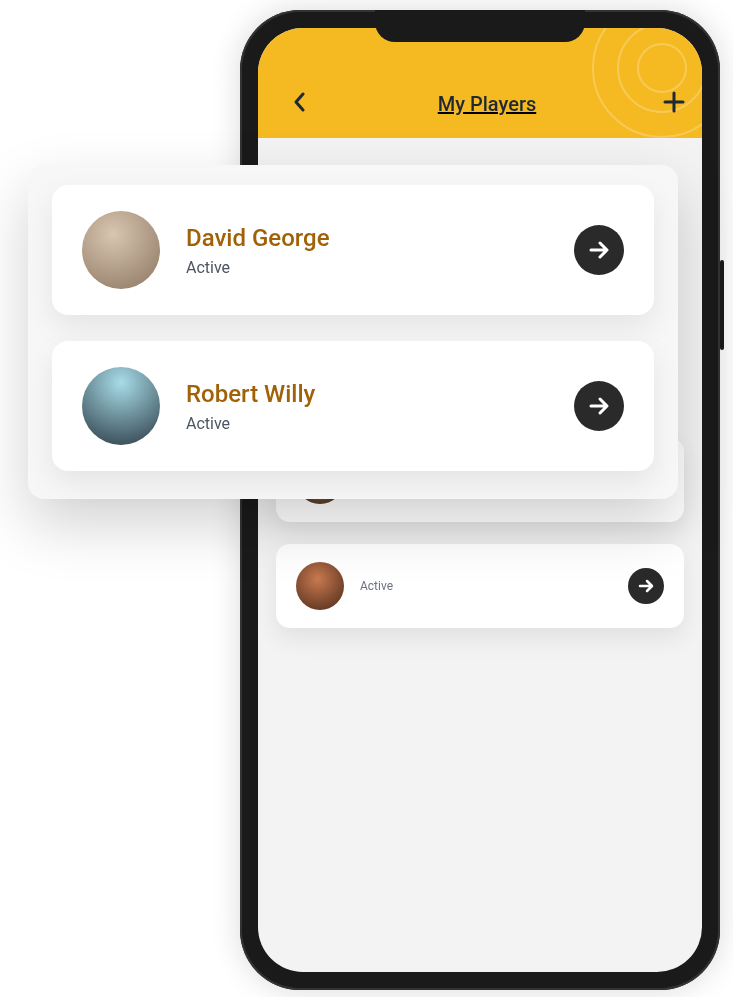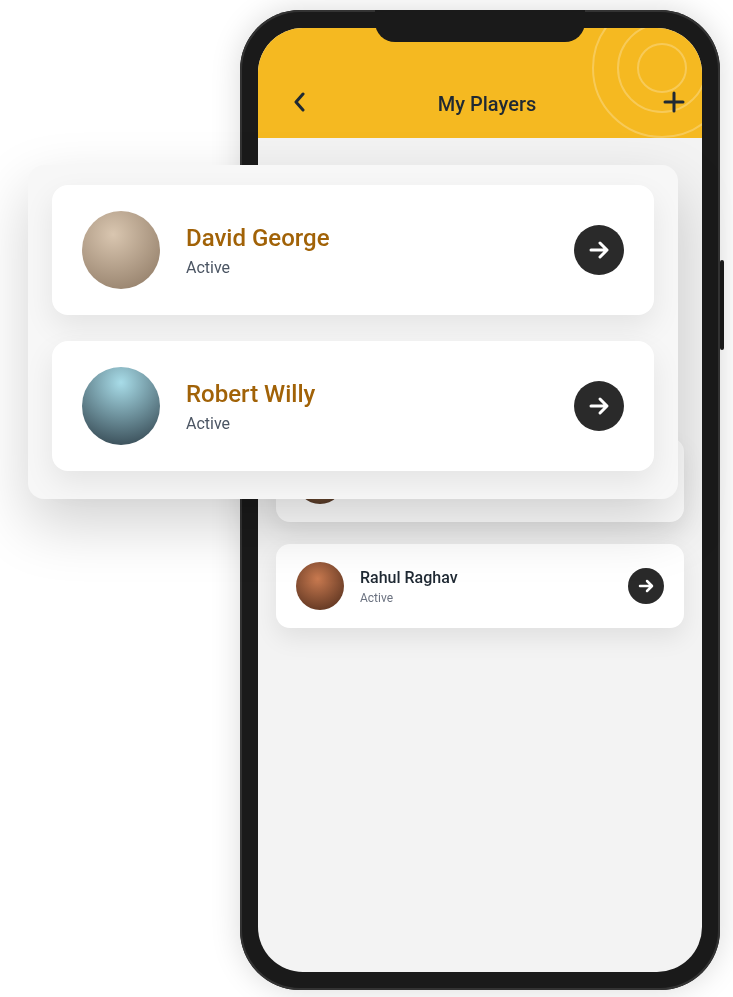--- a/index.html
+++ b/index.html
@@ -56,20 +56,21 @@
   
   .header {
     background: #f5b921;
     height: 110px;
     display: flex;
     align-items: flex-end;
     justify-content: space-between;
     padding: 0 14px 22px 28px;
     position: relative;
     overflow: hidden;
+    text-decoration: underline;
   }
   .header .ring {
     position: absolute;
     border: 2px solid rgba(255,255,255,0.25);
     border-radius: 50%;
   }
   .header .ring.r1 { width: 140px; height: 140px; right: -30px; top: -30px; }
   .header .ring.r2 { width: 90px; height: 90px; right: -5px; top: -5px; }
   .header .ring.r3 { width: 50px; height: 50px; right: 15px; top: 15px; }
 
@@ -228,21 +229,20 @@
         <div class="avatar-sm av3"></div>
         <div class="info">
           <div class="name-sm">Emily Jones</div>
           <div class="status-sm">Approval Pending</div>
         </div>
       </div>
 
       <div class="card-sm">
         <div class="avatar-sm av4"></div>
         <div class="info">
-          <div class="name-sm">Rahul Raghav</div>
           <div class="status-sm">Active</div>
         </div>
         <div class="arrow-sm">
           <svg width="18" height="18" viewBox="0 0 18 18">
               <path d="M3 9 H14 M10 4 L15 9 L10 14" stroke="#fff" stroke-width="2.5" fill="none" stroke-linecap="round" stroke-linejoin="round"></path>
             </svg>
         </div>
       </div>
 
     </div>

